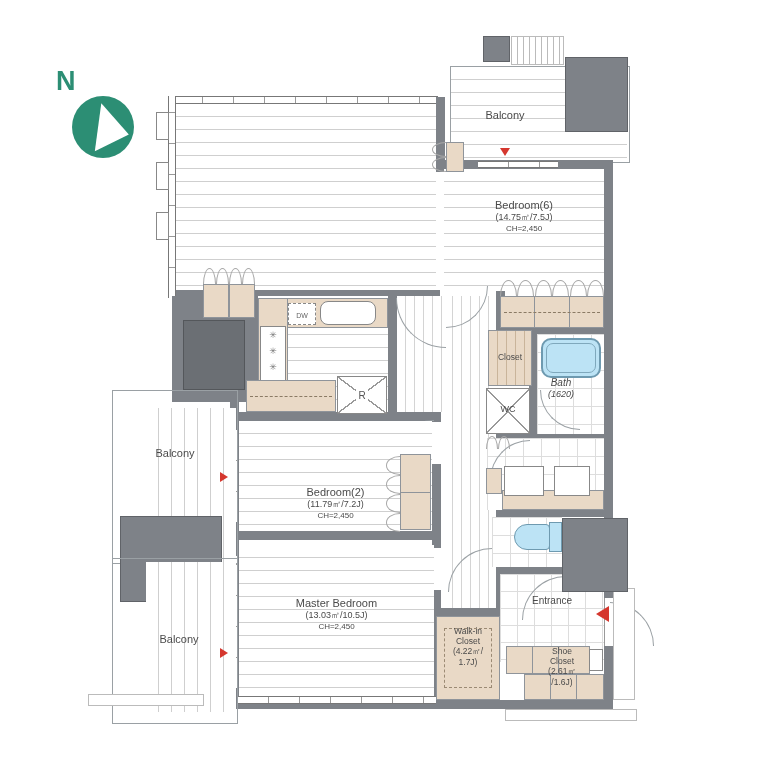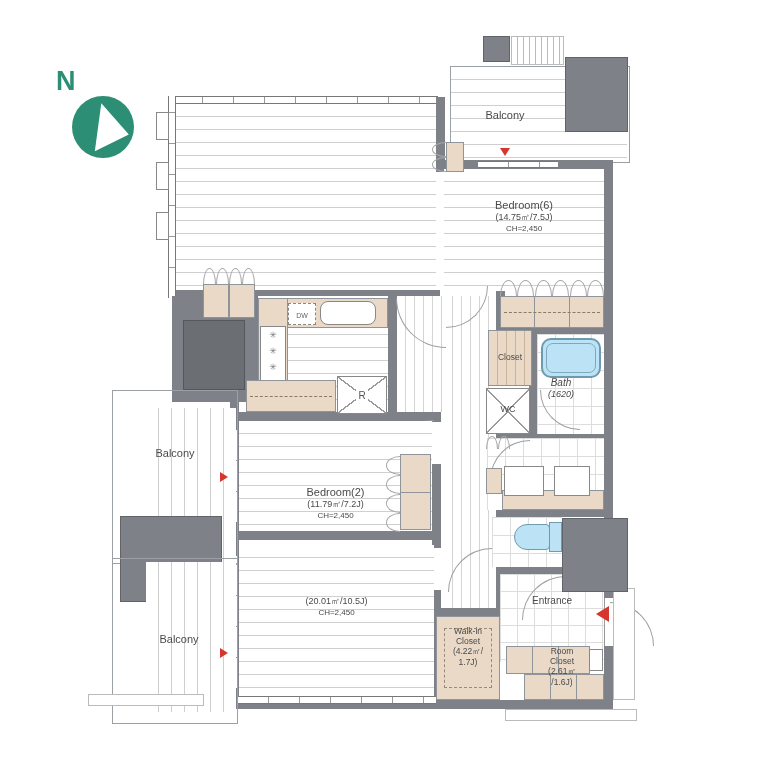--- a/index.html
+++ b/index.html
@@ -176,21 +176,22 @@
   </div>
   <div class="tan" style="left:400px;top:454px;width:31px;height:76px;"></div>
   <div class="divl" style="left:400px;top:492px;width:31px;height:1px;"></div>
   <div class="foldL" style="left:386px;top:456px;width:14px;height:19px;"></div>
   <div class="foldL" style="left:386px;top:475px;width:14px;height:19px;"></div>
   <div class="foldL" style="left:386px;top:494px;width:14px;height:19px;"></div>
   <div class="foldL" style="left:386px;top:513px;width:14px;height:19px;"></div>
 
   <div class="stripesH" style="left:239px;top:545px;width:195px;height:151px;"></div>
   <div class="lbl" style="left:239px;top:596px;width:195px;">
-    <div class="ar">(20.01㎡/10.5J)</div>
+    <div class="nm">Master Bedroom</div>
+    <div class="ar">(13.03㎡/10.5J)</div>
     <div class="ch">CH=2,450</div>
   </div>
   <div class="wbandH" style="left:238px;top:696px;width:198px;height:8px;"></div>
   <div class="wbandV" style="left:230px;top:430px;width:8px;height:92px;"></div>
   <div class="wbandV" style="left:230px;top:556px;width:8px;height:132px;"></div>
 
   <div class="tan" style="left:436px;top:616px;width:64px;height:84px;"></div>
   <div class="abs" style="left:444px;top:628px;width:48px;height:60px;border:1px dashed #9b8a74;box-sizing:border-box;"></div>
   <div class="lbl sm" style="left:436px;top:626px;width:64px;">
     <div>Walk-in</div>
@@ -206,21 +207,21 @@
   <div class="arc" style="left:610px;top:602px;width:44px;height:44px;border-top-width:1px;border-right-width:1px;border-top-right-radius:100%;"></div>
   <div class="triL" style="left:596px;top:606px;"></div>
   <div class="tan" style="left:506px;top:646px;width:84px;height:28px;"></div>
   <div class="divl" style="left:532px;top:646px;width:1px;height:28px;"></div>
   <div class="divl" style="left:558px;top:646px;width:1px;height:28px;"></div>
   <div class="box" style="left:589px;top:649px;width:14px;height:22px;"></div>
   <div class="tan" style="left:524px;top:674px;width:80px;height:26px;"></div>
   <div class="divl" style="left:550px;top:674px;width:1px;height:26px;"></div>
   <div class="divl" style="left:576px;top:674px;width:1px;height:26px;"></div>
   <div class="lbl sm" style="left:520px;top:646px;width:84px;">
-    <div>Room</div>
+    <div>Shoe</div>
     <div>Closet</div>
     <div>(2.61㎡</div>
     <div>/1.6J)</div>
   </div>
   <div class="thinbox" style="left:613px;top:588px;width:22px;height:112px;"></div>
   <div class="thinbox" style="left:505px;top:709px;width:132px;height:12px;"></div>
 
   <div class="abs" style="left:112px;top:390px;width:124px;height:172px;border:1px solid #9aa0a4;"></div>
   <div class="stripesV" style="left:146px;top:408px;width:90px;height:154px;"></div>
   <div class="lbl nm" style="left:130px;top:446px;width:90px;">Balcony</div>

